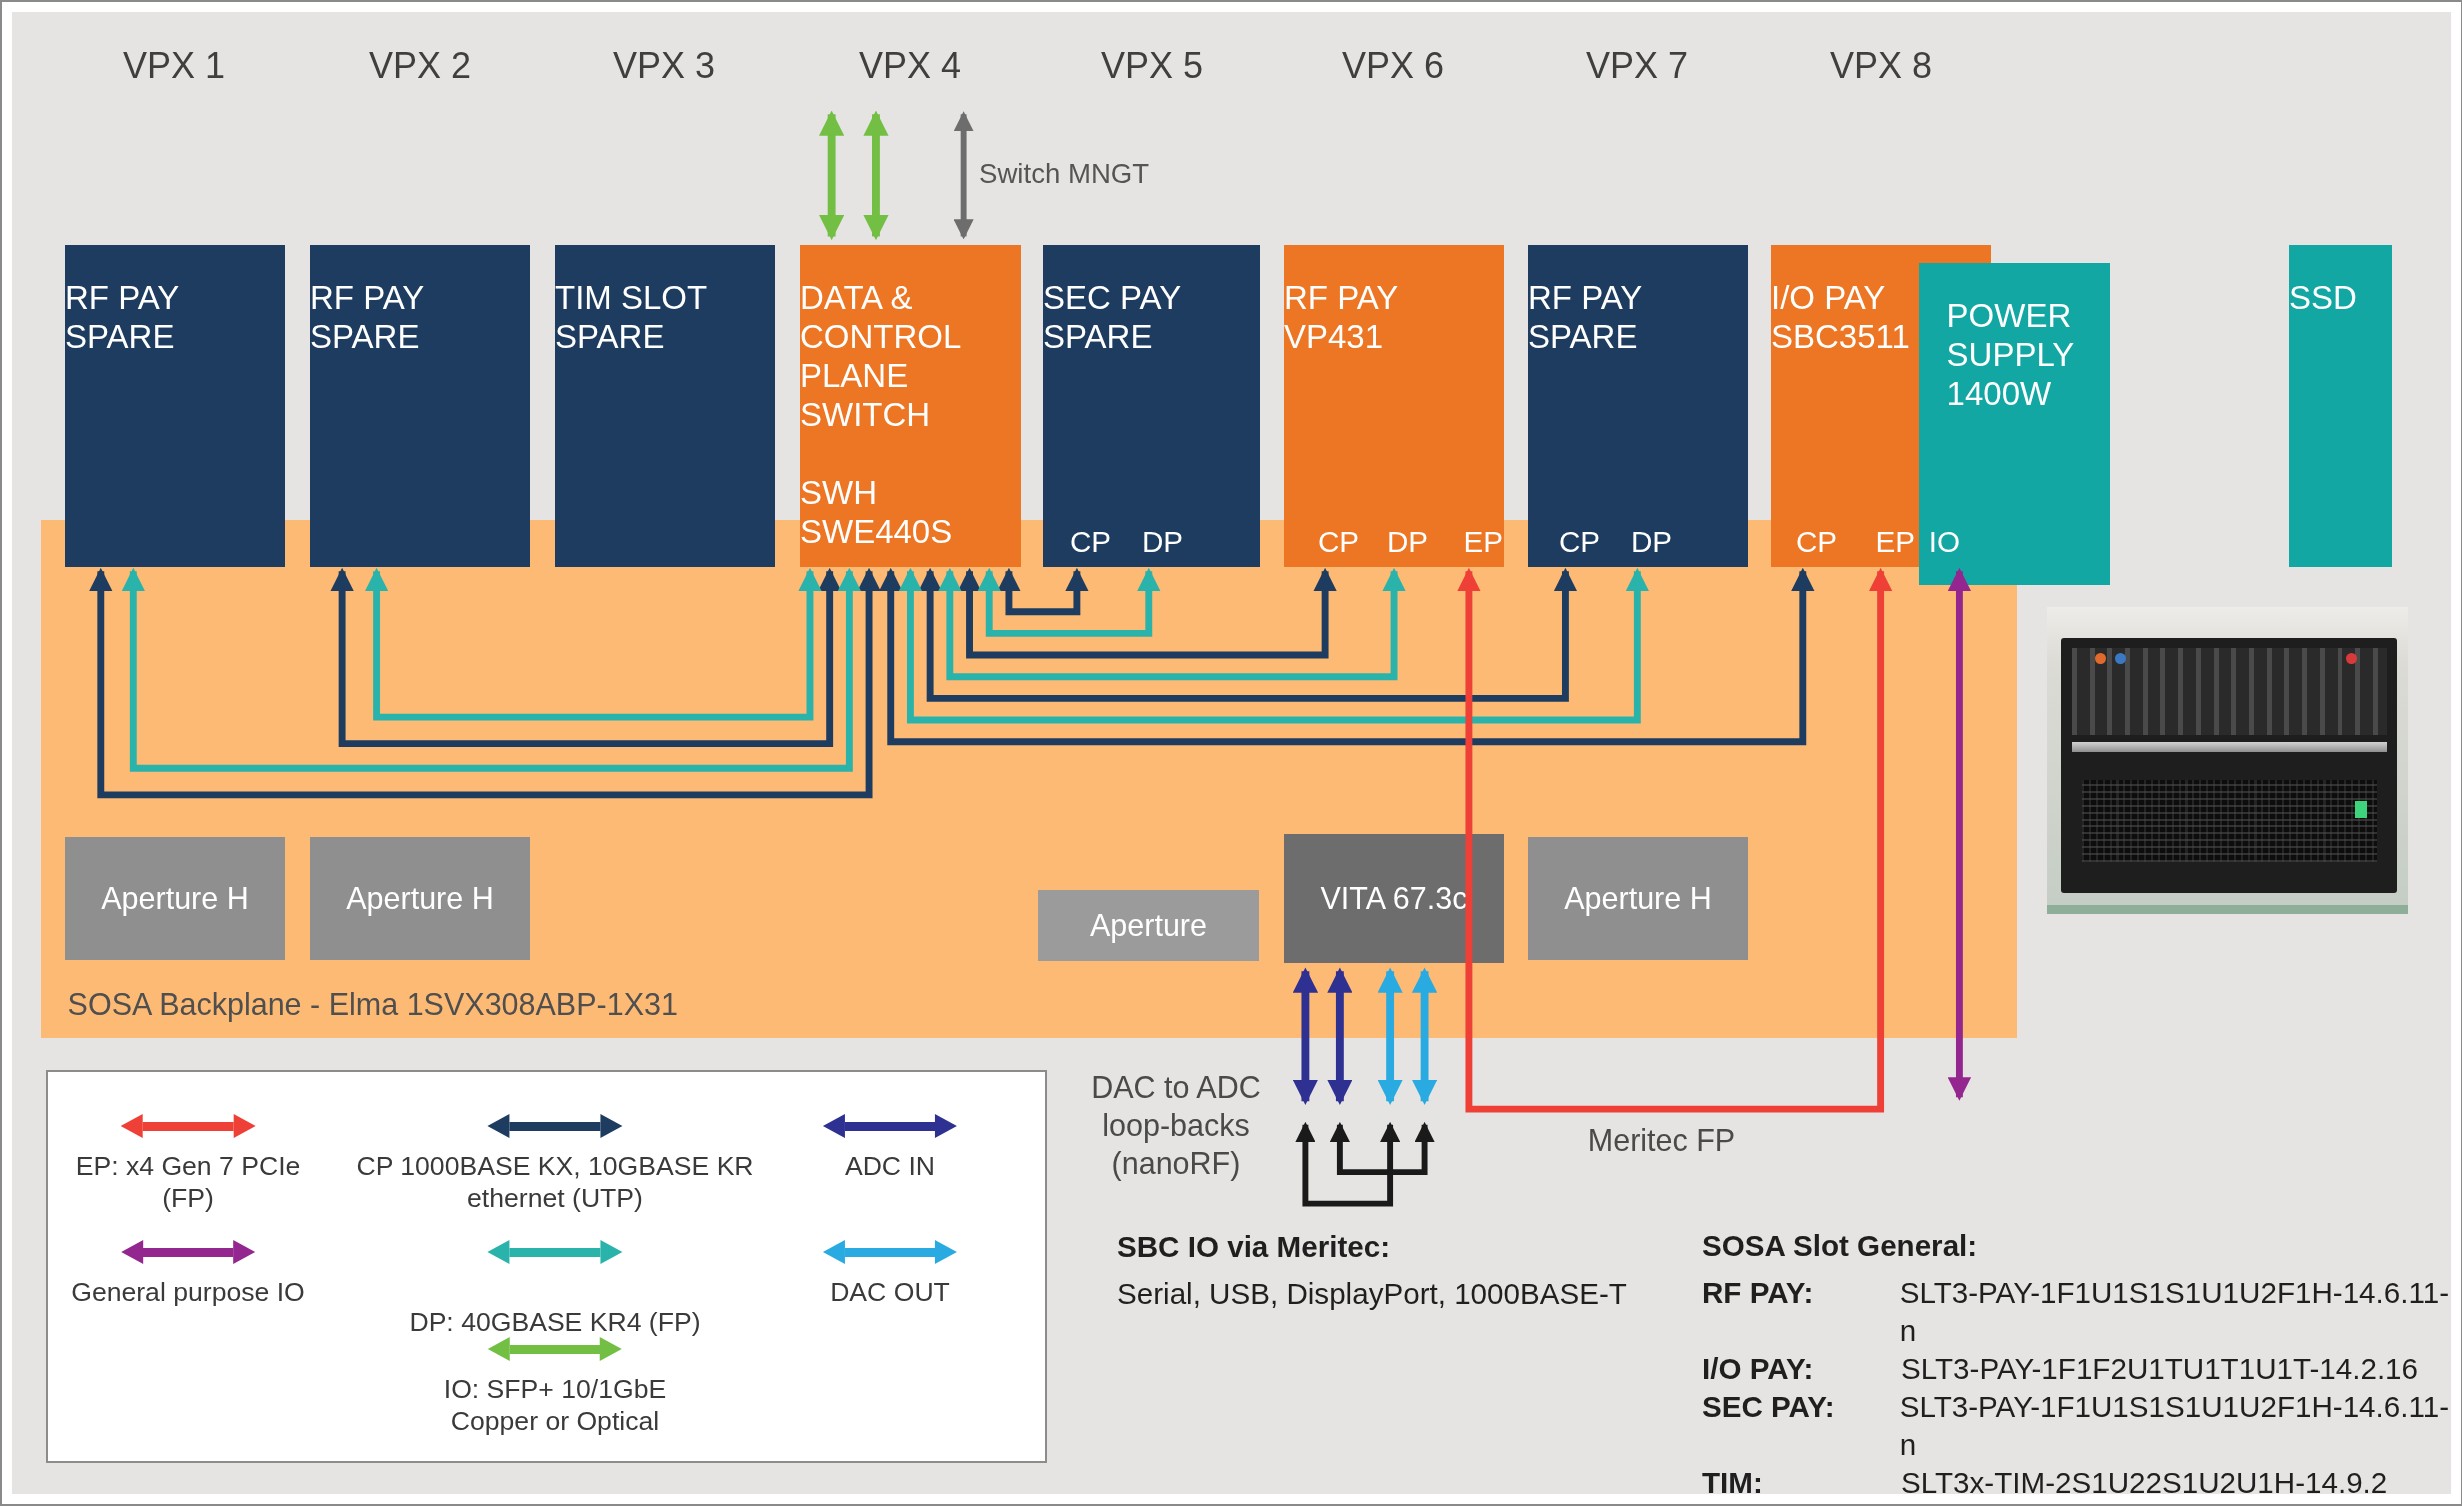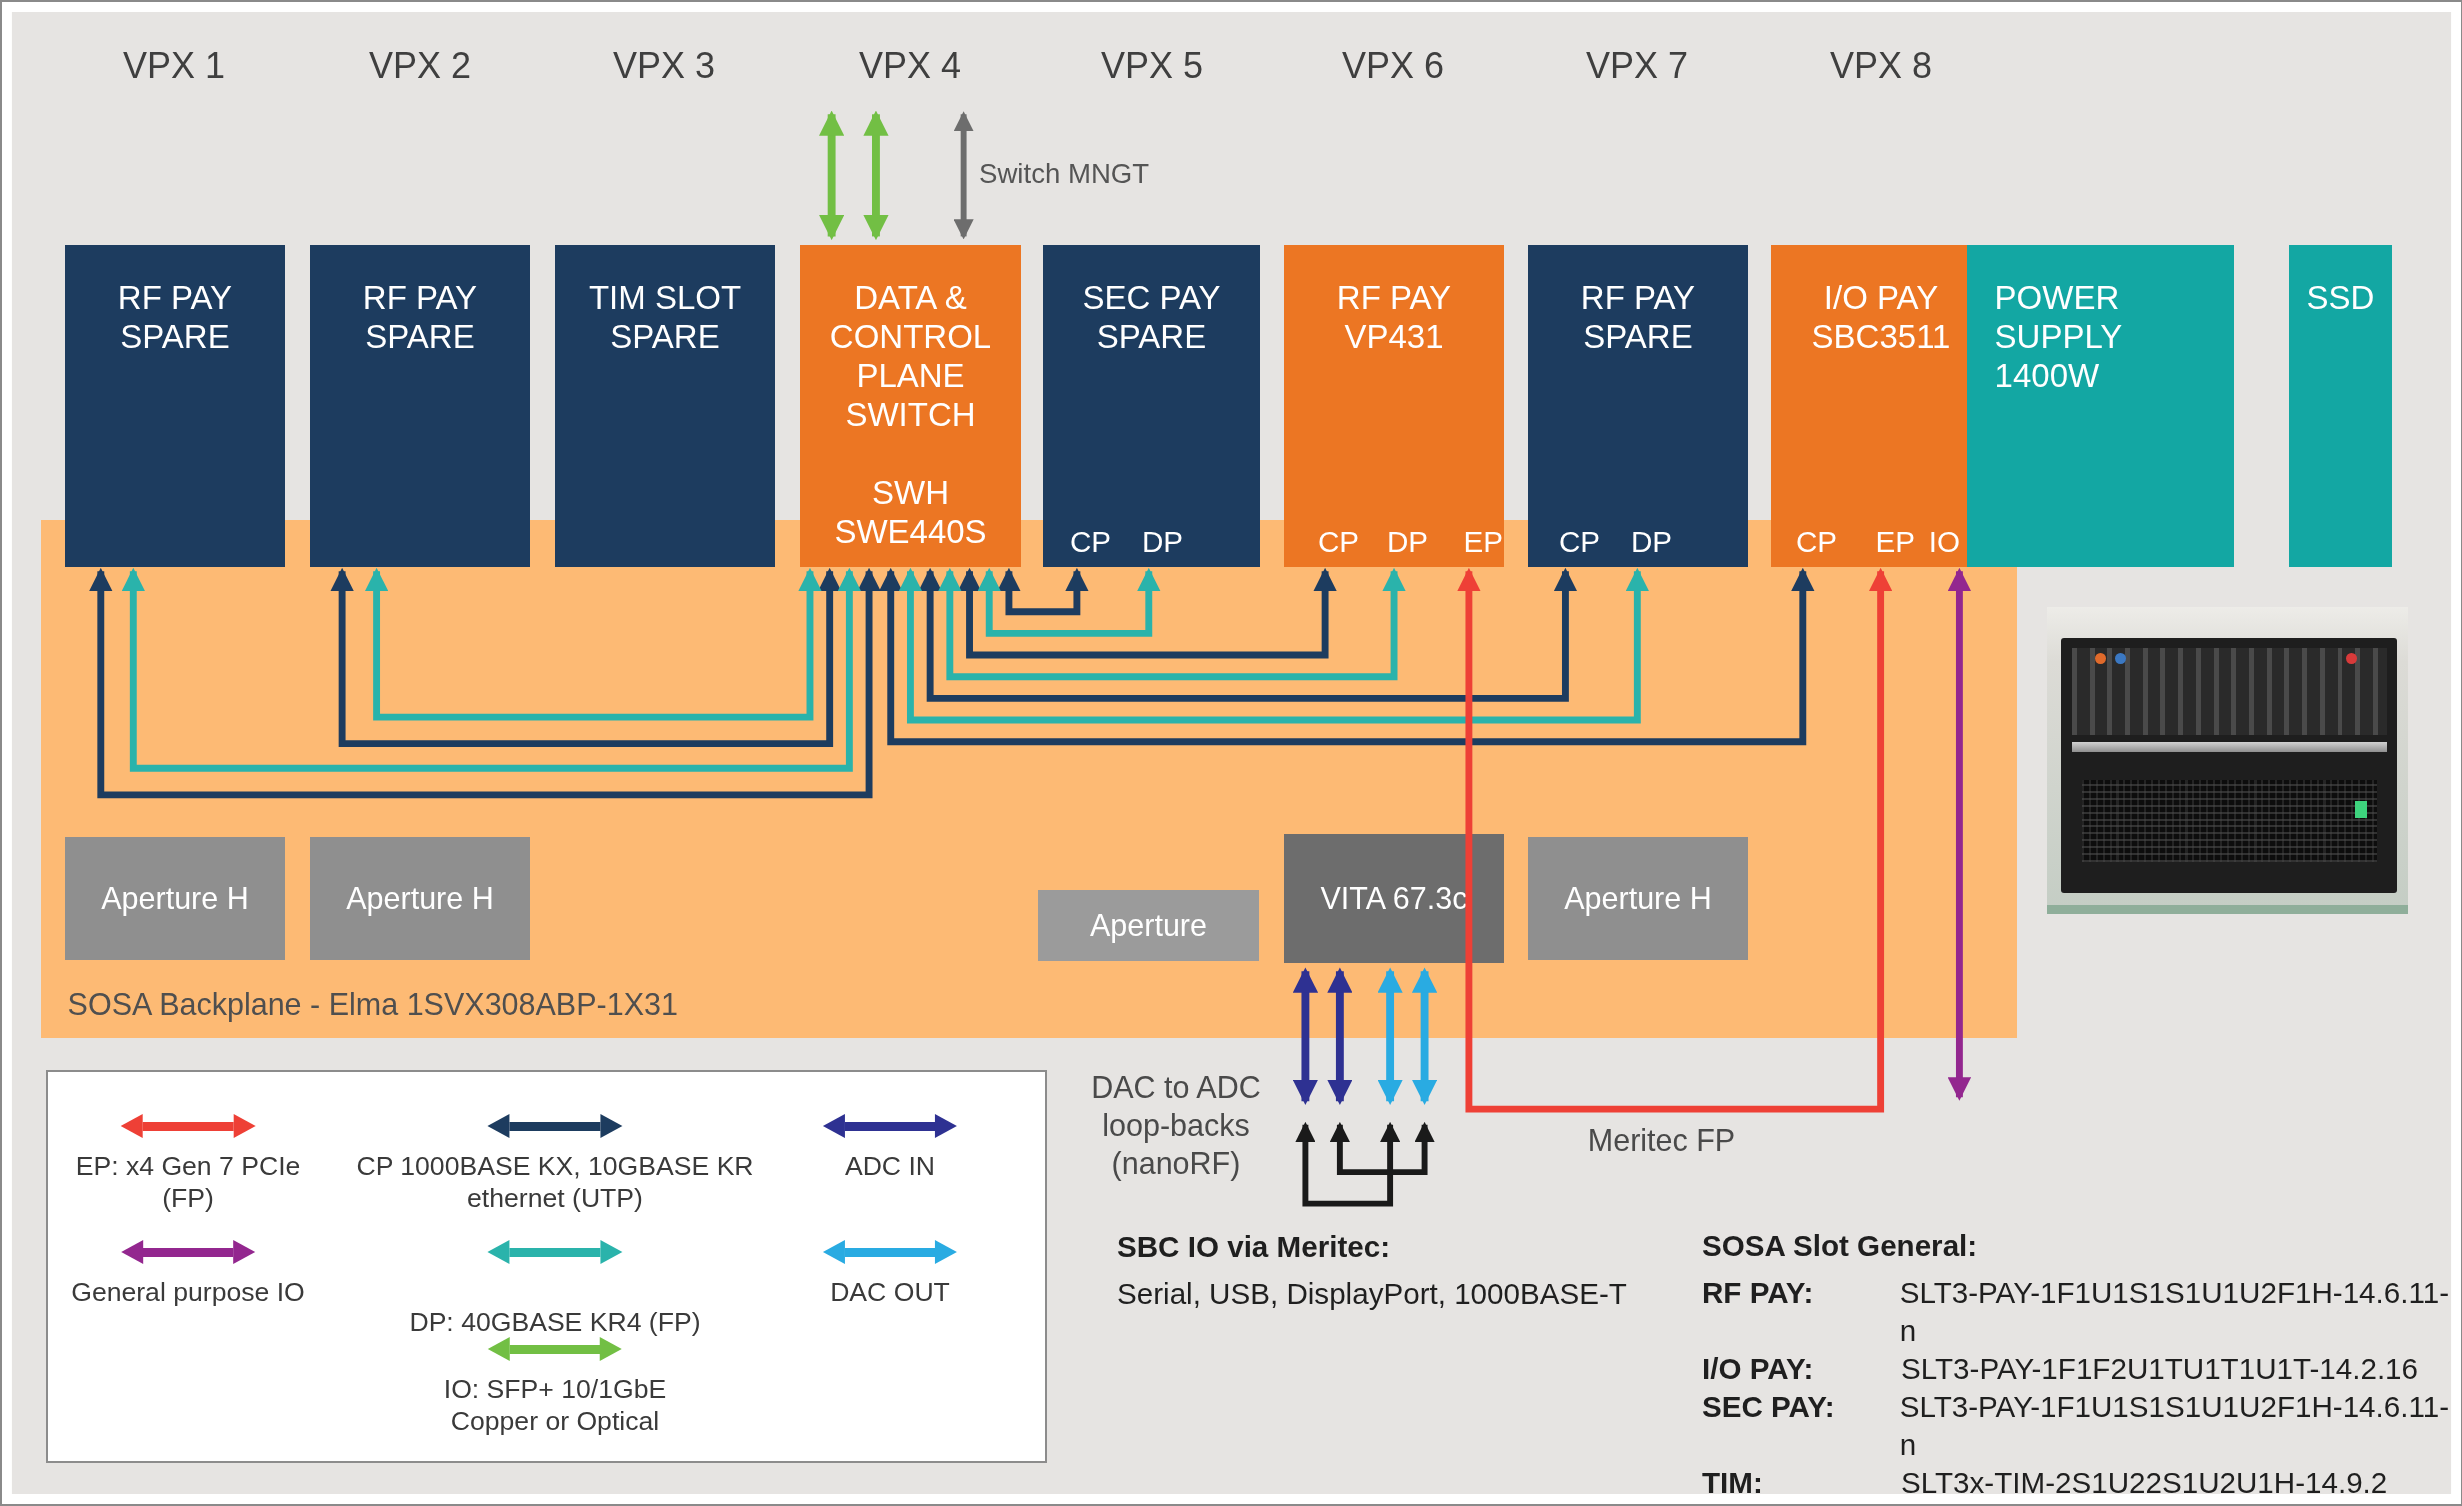--- a/index.html
+++ b/index.html
@@ -8,21 +8,21 @@
     background:#e6e4e2;border:2px solid #8a8a8a;
     box-shadow:inset 0 0 0 9.9px #ffffff;
     font-family:"Liberation Sans",sans-serif;overflow:hidden;
   }
 
   
   .slot-label{position:absolute;top:43px;width:236px;margin-left:-118px;text-align:center;
     font-size:36px;font-weight:500;color:#3f3f3f;}
 
   
-  .card{position:absolute;top:243px;height:322px;color:#fff;text-align:center;
+  .card{position:absolute;top:243px;height:322px;color:#fff;text-align:left;
     white-space:pre-line;font-size:33px;line-height:39px;padding-top:33px;box-sizing:border-box;}
   .navy{background:#1d3c5f;}
   .orange{background:#ec7623;}
   .tealc{background:#13a7a3;}
   .psu{text-align:left;padding-left:27.6px;}
 
   .port{position:absolute;top:523px;width:69px;text-align:right;color:#fff;font-size:29.6px;font-weight:400;}
 
   
   .backplane{position:absolute;left:39px;top:518px;width:1976px;height:518px;background:#fdba74;}
@@ -121,21 +121,21 @@
 SWH
 SWE440S</div>
   <div class="card navy" style="left:1041px;width:217px;">SEC PAY
 SPARE</div>
   <div class="card orange" style="left:1282px;width:220px;">RF PAY
 VP431</div>
   <div class="card navy" style="left:1526px;width:220px;">RF PAY
 SPARE</div>
   <div class="card orange" style="left:1769px;width:220px;">I/O PAY
 SBC3511</div>
-  <div class="card tealc psu" style="left:1965px;width:267px;">POWER
+  <div class="card tealc psu" style="left:1917px;width:191px;margin-top:18px;">POWER
 SUPPLY
 1400W</div>
   <div class="card tealc" style="left:2287px;width:103px;">SSD</div>
 
   <span class="port" style="left:1040px;">CP</span>
   <span class="port" style="left:1112px;">DP</span>
   <span class="port" style="left:1288px;">CP</span>
   <span class="port" style="left:1357px;">DP</span>
   <span class="port" style="left:1432px;">EP</span>
   <span class="port" style="left:1529px;">CP</span>

